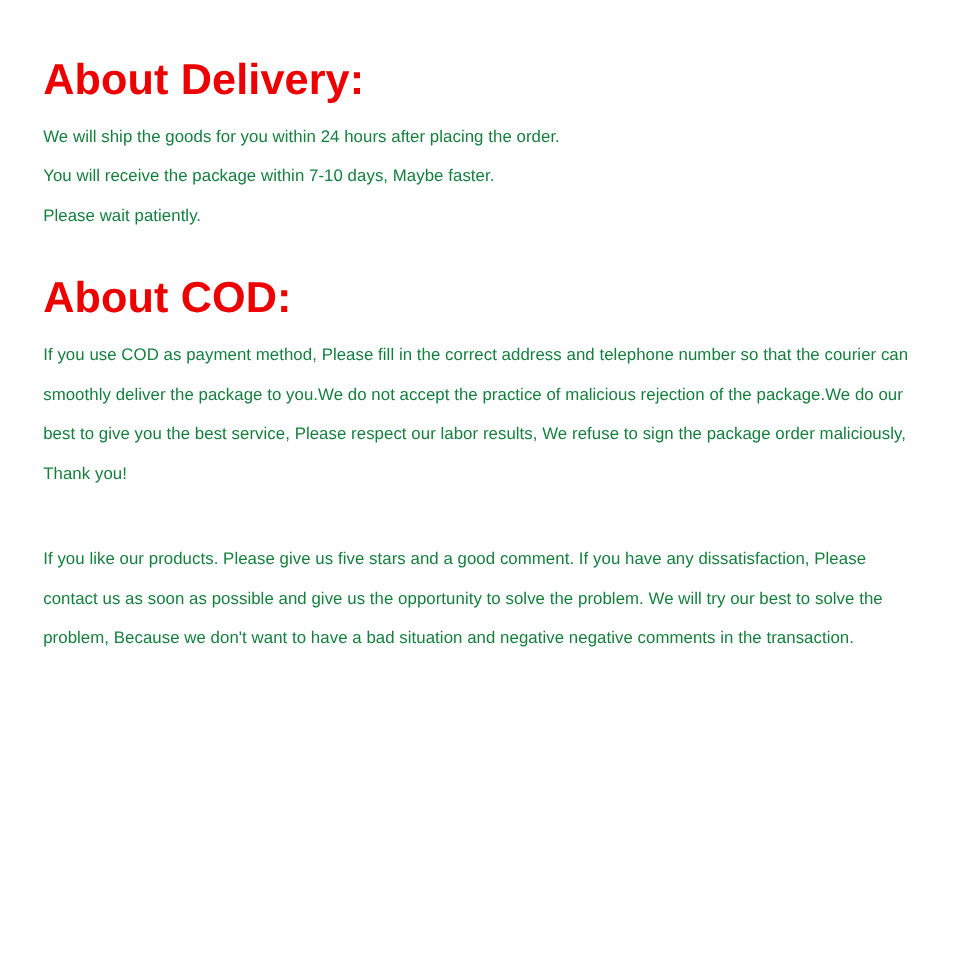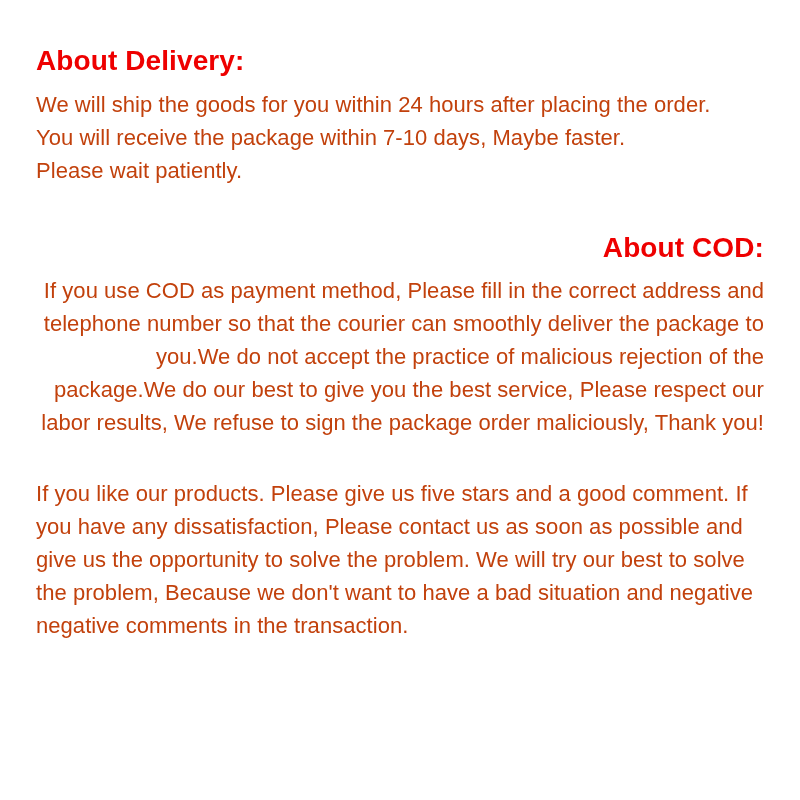--- a/index.html
+++ b/index.html
@@ -22,36 +22,36 @@
     background: #ffffff;
   }
   .section {
     margin-bottom: 30px;
   }
   .section:last-child {
     margin-bottom: 0;
   }
   .section-heading {
     color: #ee0000;
-    font-size: 28px;
+    font-size: 36px;
     font-weight: bold;
     line-height: 1.2;
     margin: 0 0 10px 0;
     letter-spacing: 0.1px;
   }
   .section-body {
-    font-size: 22px;
+    font-size: 14px;
     line-height: 33px;
-    color: #c2410c;
+    color: #15803d;
     margin: 0;
     letter-spacing: 0.05px;
   }
   .sec-delivery { margin-top: 4px; }
   .sec-delivery .section-body { white-space: pre-line; }
-  .sec-cod { margin-top: 44px; text-align: right; }
+  .sec-cod { margin-top: 30px; }
   .sec-feedback { margin-top: 38px; }
 </style>
 </head>
 <body>
 
 <div class="page">
 
   <div class="section sec-delivery">
     <h2 class="section-heading">About Delivery:</h2>
     <p class="section-body">We will ship the goods for you within 24 hours after placing the order.

